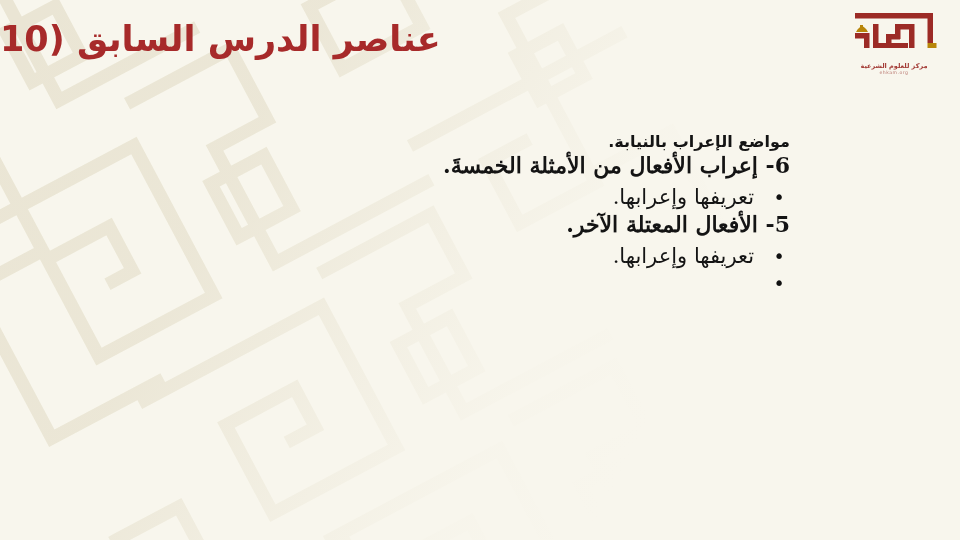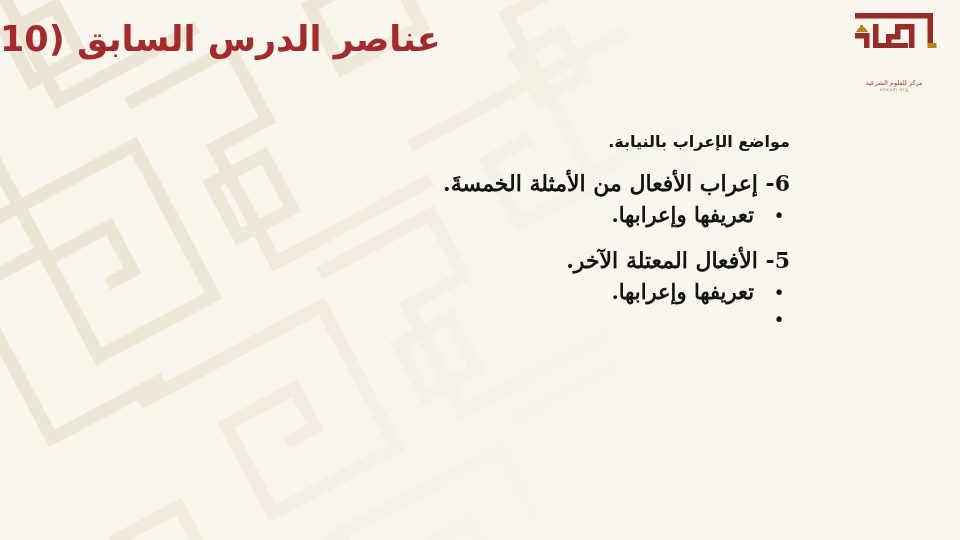--- a/index.html
+++ b/index.html
@@ -49,23 +49,23 @@
   
   .logo {
     position: absolute;
     right: 18px;
     top: 10px;
     width: 96px;
     text-align: center;
   }
   .logo-mark { display: block; }
   .logo-tagline {
-    margin-top: 17px;
+    margin-top: 0;
     font-size: 6.5px;
-    font-weight: normal;
+    font-weight: bold;
     color: #9c2b26;
     letter-spacing: 0.2px;
     line-height: 1.25;
     opacity: 0.92;
   }
   .logo-url {
     font-size: 4.6px;
     color: #a8544c;
     letter-spacing: 0.5px;
     line-height: 1.3;
@@ -109,21 +109,21 @@
     margin: 0;
     padding-right: 10px;
   }
   .heading-2 { margin-top: 12px; }
 
   .numbered {
     font-family: "DejaVu Serif", "Liberation Serif", serif;
     font-size: 22px;
     font-weight: bold;
     line-height: 1.25;
-    margin-top: 18px;
+    margin-top: 0;
     padding-right: 10px;
   }
 
   .bullet-row {
     display: flex;
     flex-direction: row;
     align-items: baseline;
     justify-content: flex-start;
     padding-right: 10px;
     margin-top: 5px;
@@ -132,21 +132,21 @@
     font-size: 19px;
     line-height: 1;
     color: #111;
     width: 22px;
     flex: 0 0 22px;
     text-align: center;
   }
   .bullet-text {
     font-family: "DejaVu Serif", "Liberation Serif", serif;
     font-size: 21px;
-    font-weight: bold;
+    font-weight: normal;
     line-height: 1.25;
     padding-right: 14px;
   }
 </style>
 </head>
 <body>
 
 <div id="slide">
 
   <div class="wm-layer">

